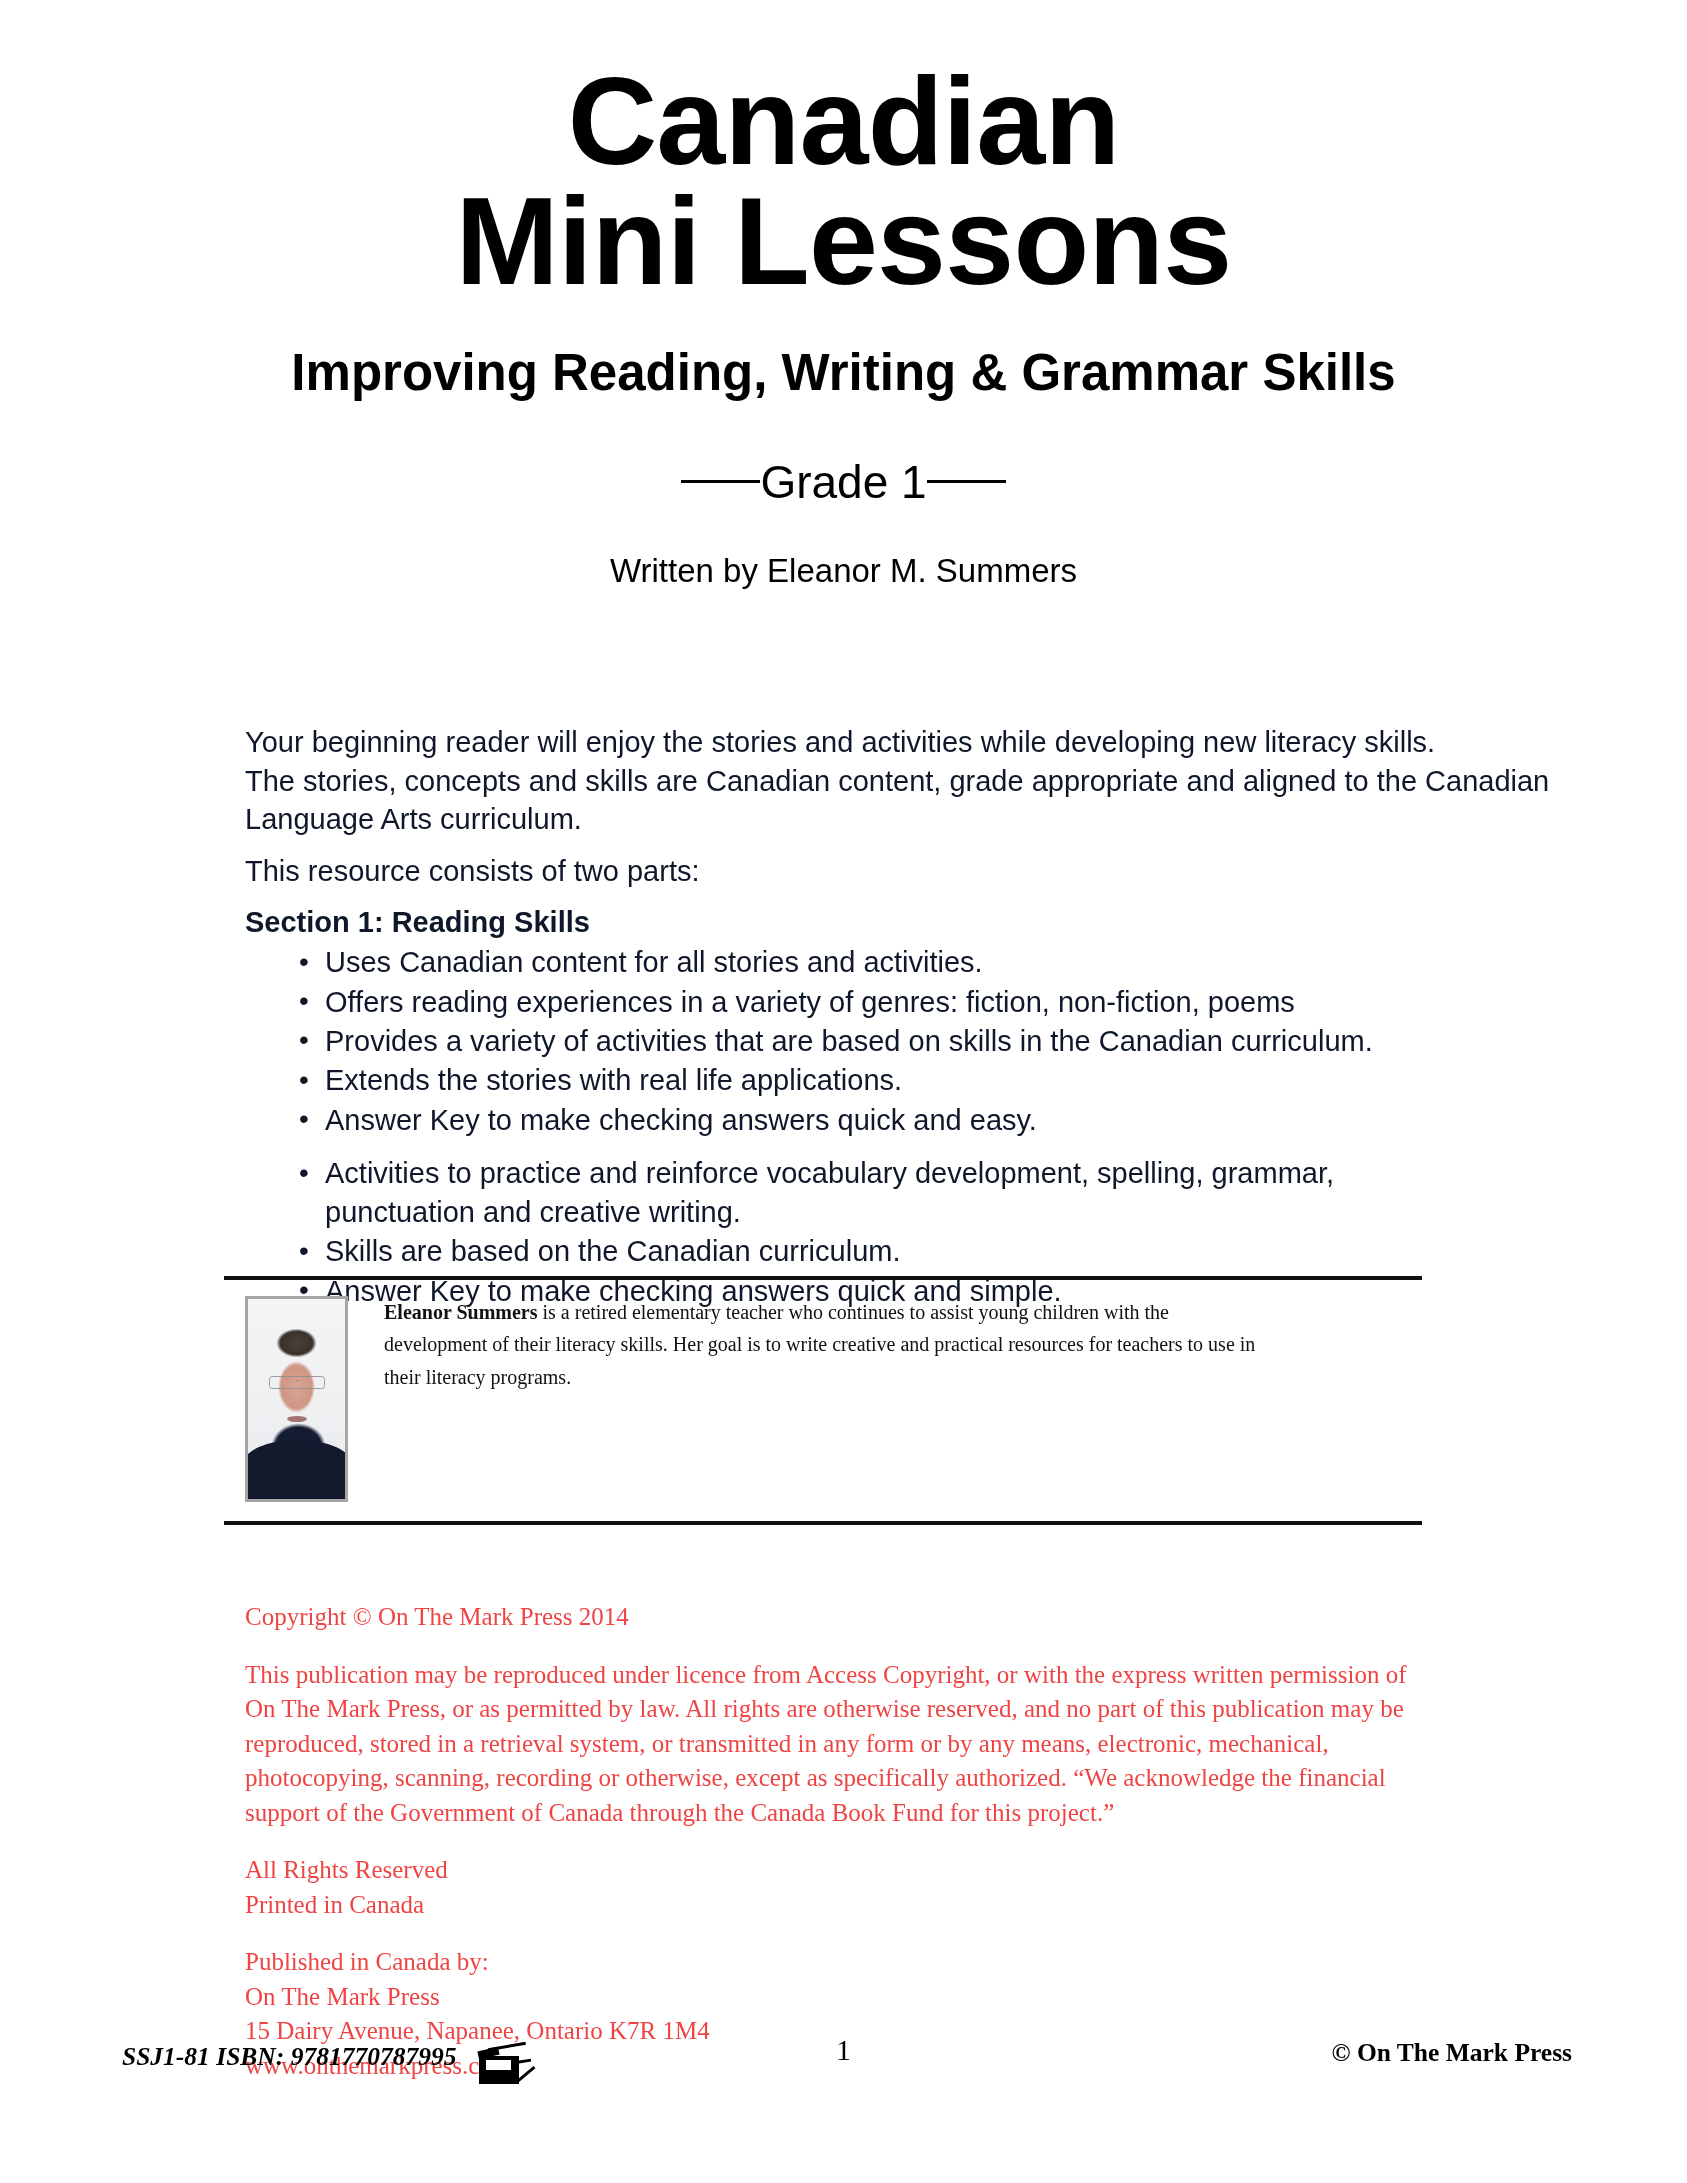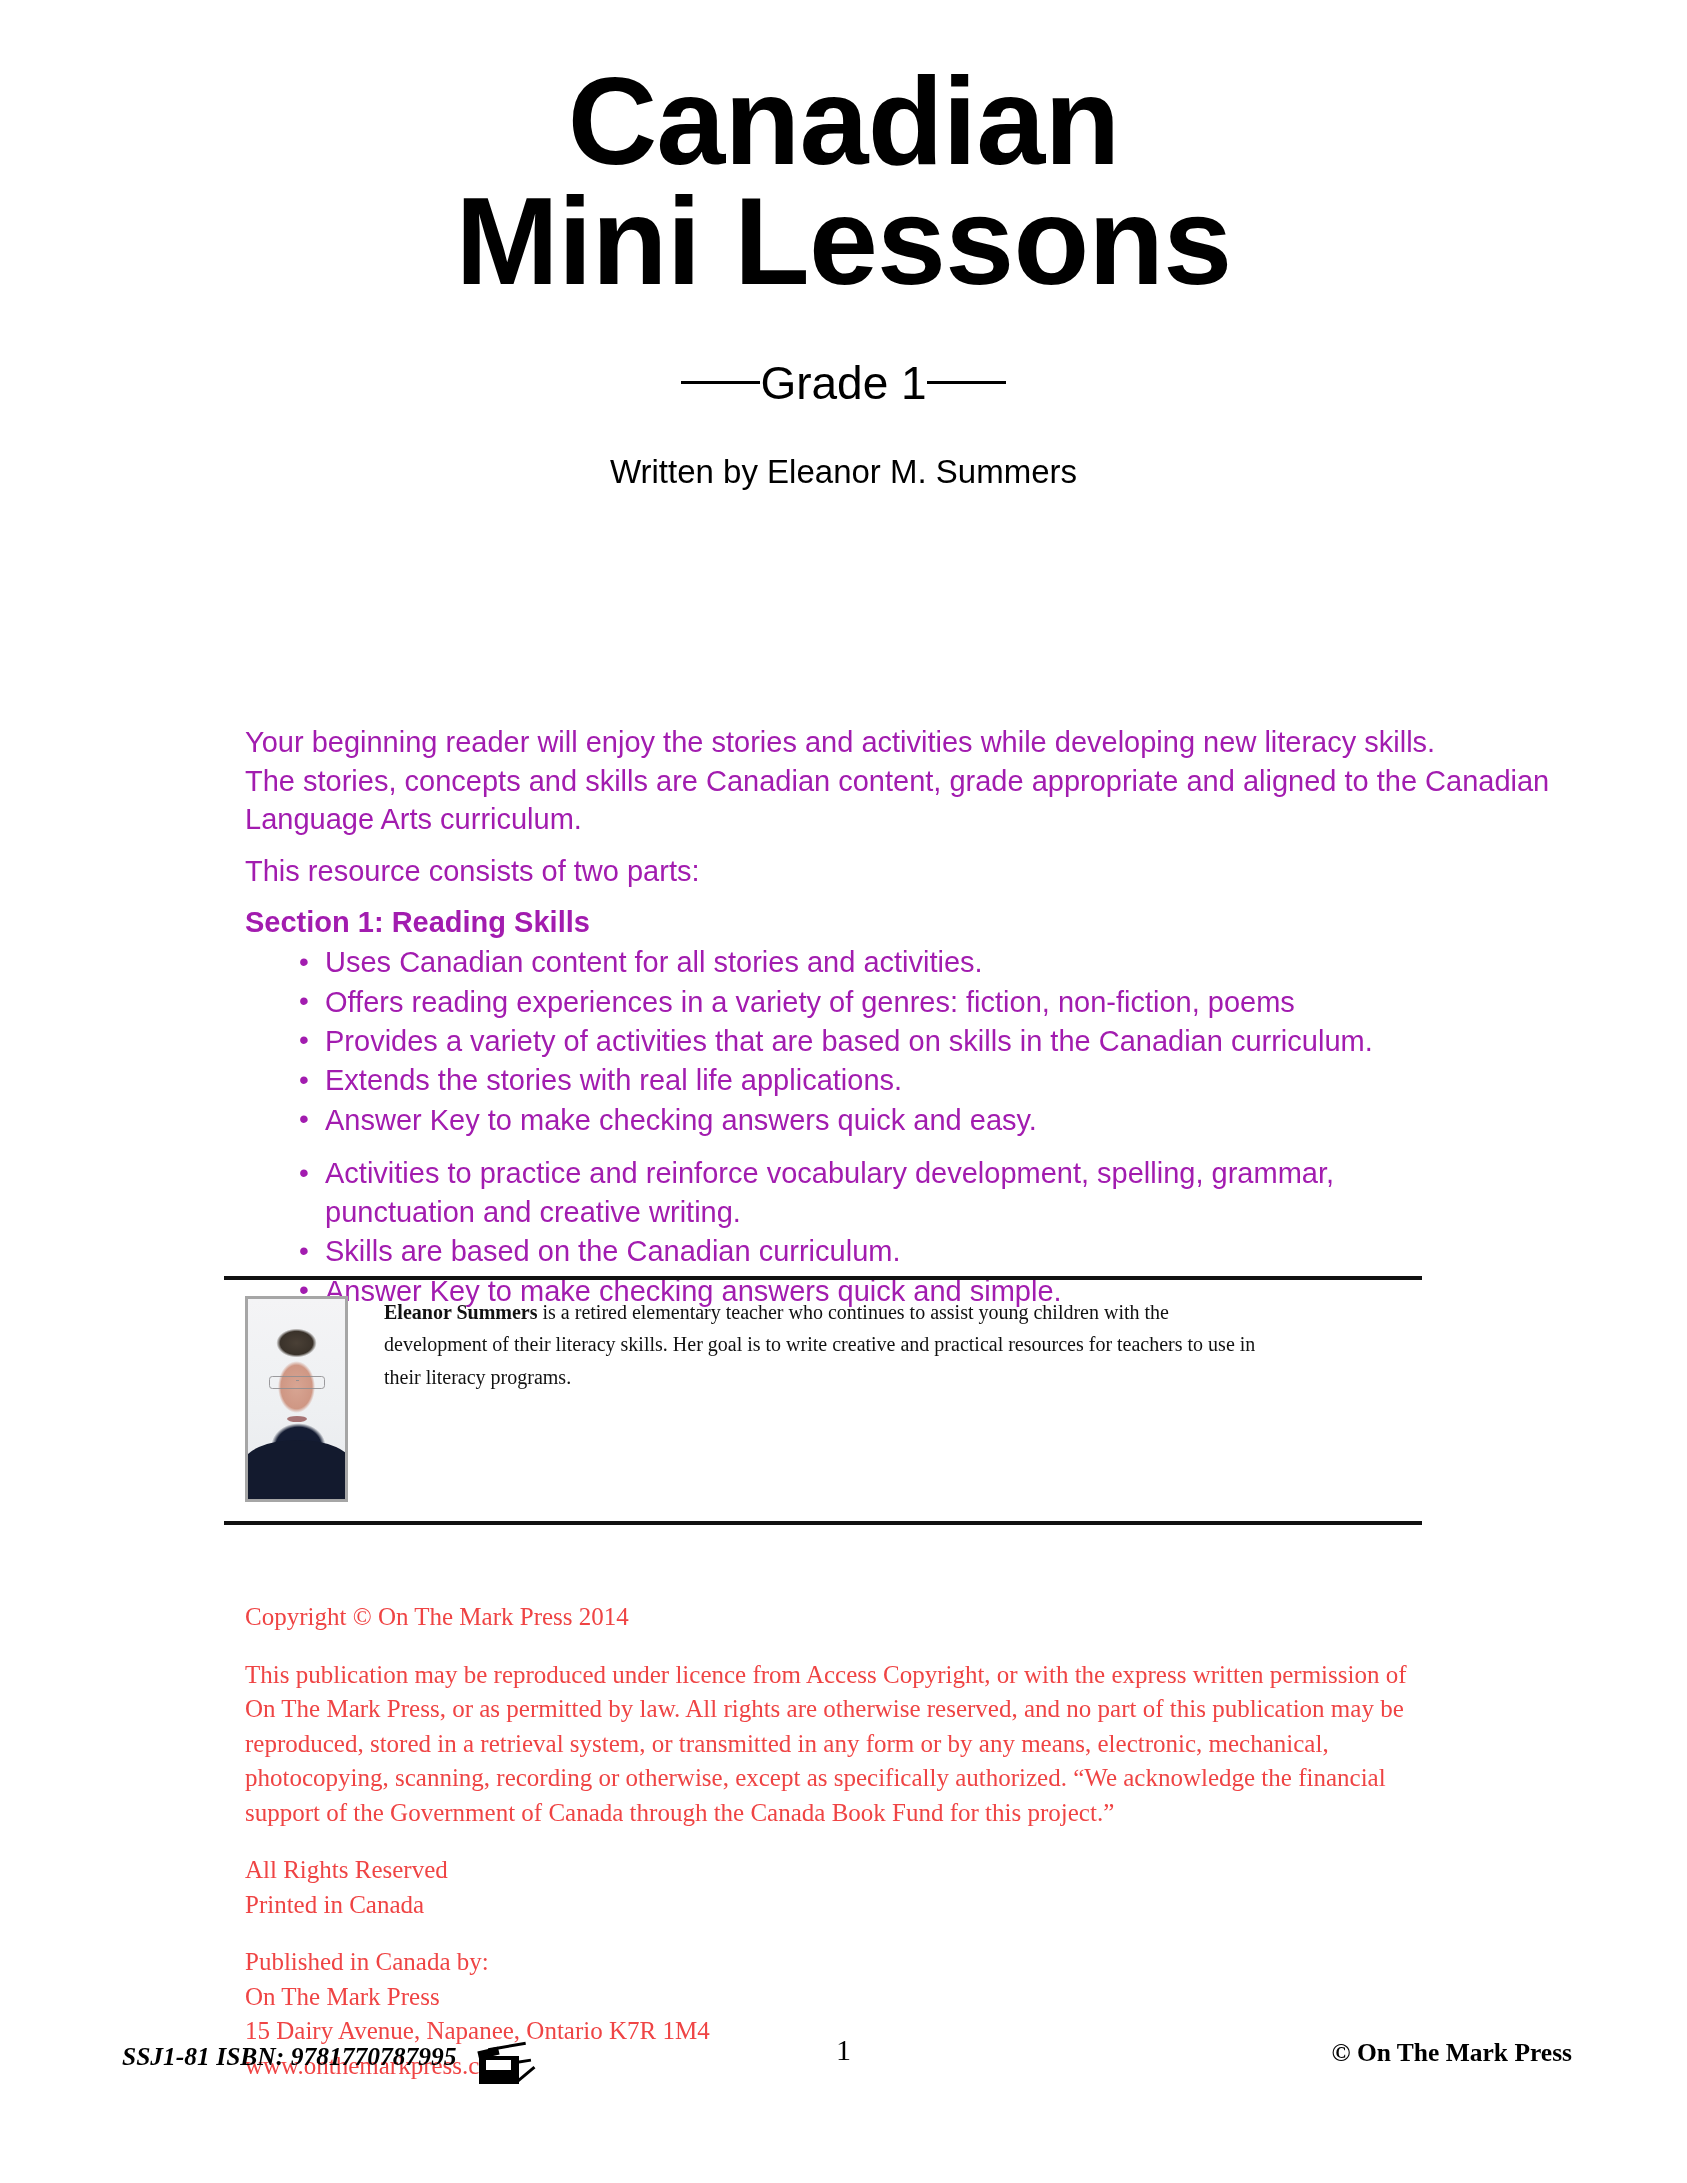--- a/index.html
+++ b/index.html
@@ -75,21 +75,21 @@
 
   
   .body-block {
     position: absolute;
     left: 245px;
     top: 723px;
     width: 1228px;
     font-family: "Liberation Sans", sans-serif;
     font-size: 29px;
     line-height: 1.33;
-    color: #a21caf;
+    color: #0f172a;
   }
   .intro-p {
     margin: 0 0 13px 0;
   }
   .intro-p .ln { display: block; white-space: nowrap; }
   .parts-line {
     margin: 0 0 13px 0;
   }
   .section-head {
     font-weight: bold;
@@ -318,20 +318,21 @@
   }
 </style>
 </head>
 <body>
 
 <div class="page">
 
   <div class="title-block">
     <div class="title-line">Canadian</div>
     <div class="title-line">Mini Lessons</div>
+    <div class="subtitle">Improving Reading, Writing &amp; Grammar Skills</div>
 
     <div class="grade-row">
       <span class="grade-dash"></span>
       <span class="grade-text">Grade 1</span>
       <span class="grade-dash"></span>
     </div>
 
     <div class="author-line">Written by Eleanor M. Summers</div>
   </div>
 

